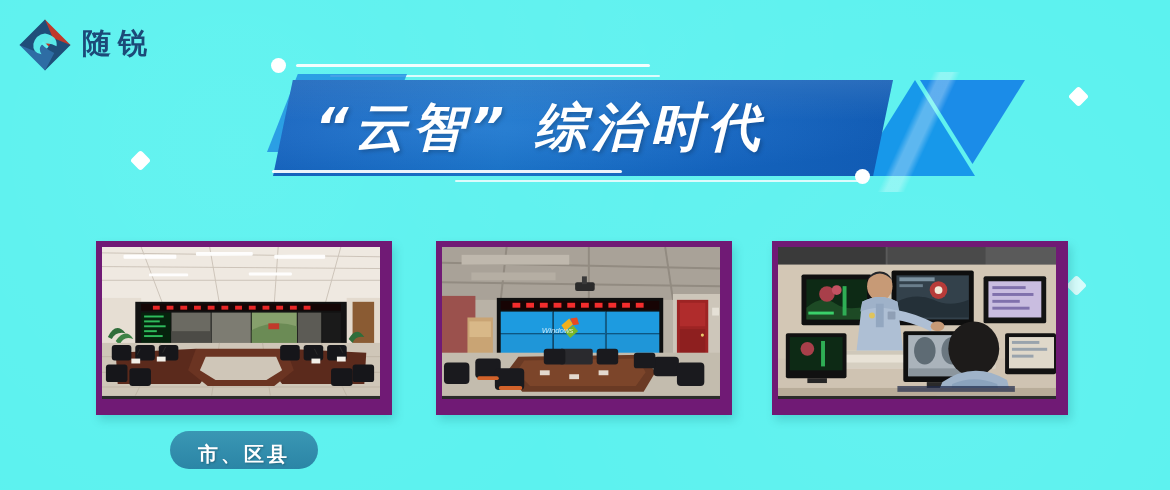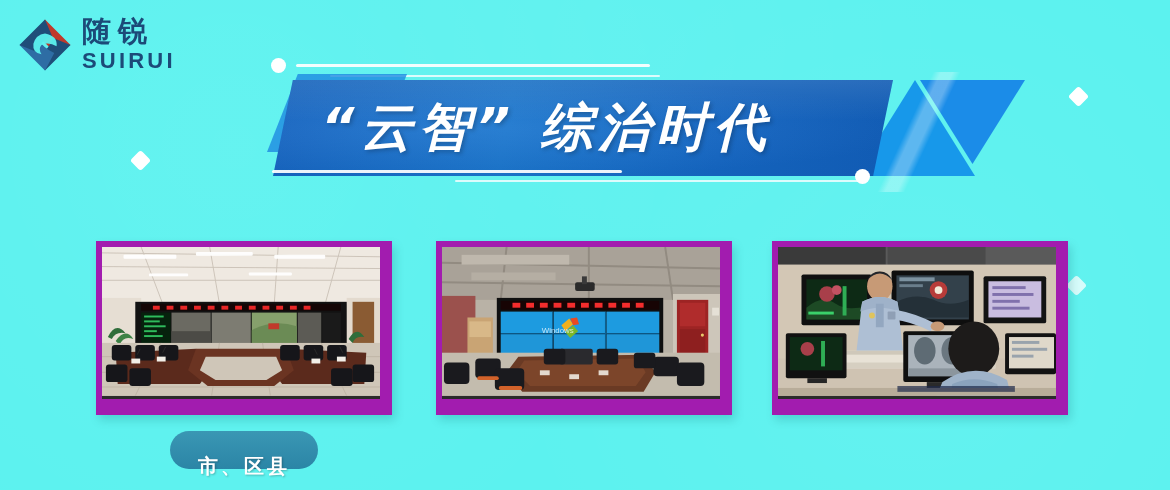--- a/index.html
+++ b/index.html
@@ -52,20 +52,21 @@
     top: 0px;
     width: 130px;
   }
   .logo-cn {
     font-size: 29px;
     font-weight: bold;
     color: #1c4a78;
     letter-spacing: 7px;
     line-height: 34px;
     font-family: "DejaVu Sans", "Liberation Sans", sans-serif;
+    margin-top: 12px;
   }
   .logo-en {
     font-size: 22px;
     font-weight: bold;
     color: #1c4a78;
     letter-spacing: 3.2px;
     line-height: 25px;
     font-family: "Liberation Sans", sans-serif;
   }
 
@@ -156,34 +157,34 @@
     align-items: center;
     justify-content: flex-start;
     color: #ffffff;
     font-family: "DejaVu Sans", "Liberation Sans", sans-serif;
     font-size: 52px;
     font-weight: bold;
     font-style: italic;
     letter-spacing: 6px;
     text-shadow: 2px 2px 4px rgba(0,0,0,0.22);
     white-space: nowrap;
-    margin-left: 6px;
   }
 
   
   .card {
     position: absolute;
     top: 241px;
     width: 296px;
   }
   .card-frame {
     position: relative;
-    background: #a21caf;
+    background: #701a75;
     padding: 6px 12px 16px 6px;
     box-shadow: 3px 5px 9px rgba(0, 90, 95, 0.20);
+    font-style: italic;
   }
   .card-photo {
     position: relative;
     width: 100%;
     height: 152px;
     overflow: hidden;
     background: #2b2b2b;
   }
   .card-label {
     position: absolute;
@@ -193,21 +194,21 @@
     min-width: 148px;
     height: 38px;
     line-height: 38px;
     text-align: center;
     border-radius: 19px;
     background: linear-gradient(180deg, #3a97b4 0%, #2b85a6 100%);
     color: #ffffff;
     font-size: 20px;
     font-weight: bold;
     letter-spacing: 3px;
-    padding: 16px 22px;
+    padding: 4px 22px;
     box-sizing: border-box;
     font-family: "DejaVu Sans", "Liberation Sans", sans-serif;
     text-shadow: 1px 1px 2px rgba(0,0,0,0.25);
   }
 
   
   .scene { position: absolute; inset: 0; }
 
   
   .diamond {
@@ -238,21 +239,20 @@
           <path d="M50 94 L6 50 L36 38 Q48 56 66 64 Z" fill="#2e6da4"></path>
 
           <path d="M6 50 L50 6 L62 34 Q42 42 36 62 Z" fill="#1f4e79"></path>
 
           <path d="M50 30 Q72 34 70 52 Q56 44 44 50 Q38 56 44 66 Q28 64 30 48 Q34 32 50 30 Z" fill="#5cf2ef" opacity="0.95"></path>
         </g>
       </svg>
     </div>
     <div id="logo-text">
       <div class="logo-cn">随锐</div>
-      <div class="logo-en">SUIRUI</div>
     </div>
   </div>
 
   <div class="diamond" style="left:133px; top:153px;"></div>
   <div class="diamond" style="left:1071px; top:89px;"></div>
   <div class="diamond" style="left:1069px; top:278px; opacity:0.75;"></div>
 
   <div id="title-banner">
 
     <div class="deco-dot" style="left:16px; top:6px;"></div>

